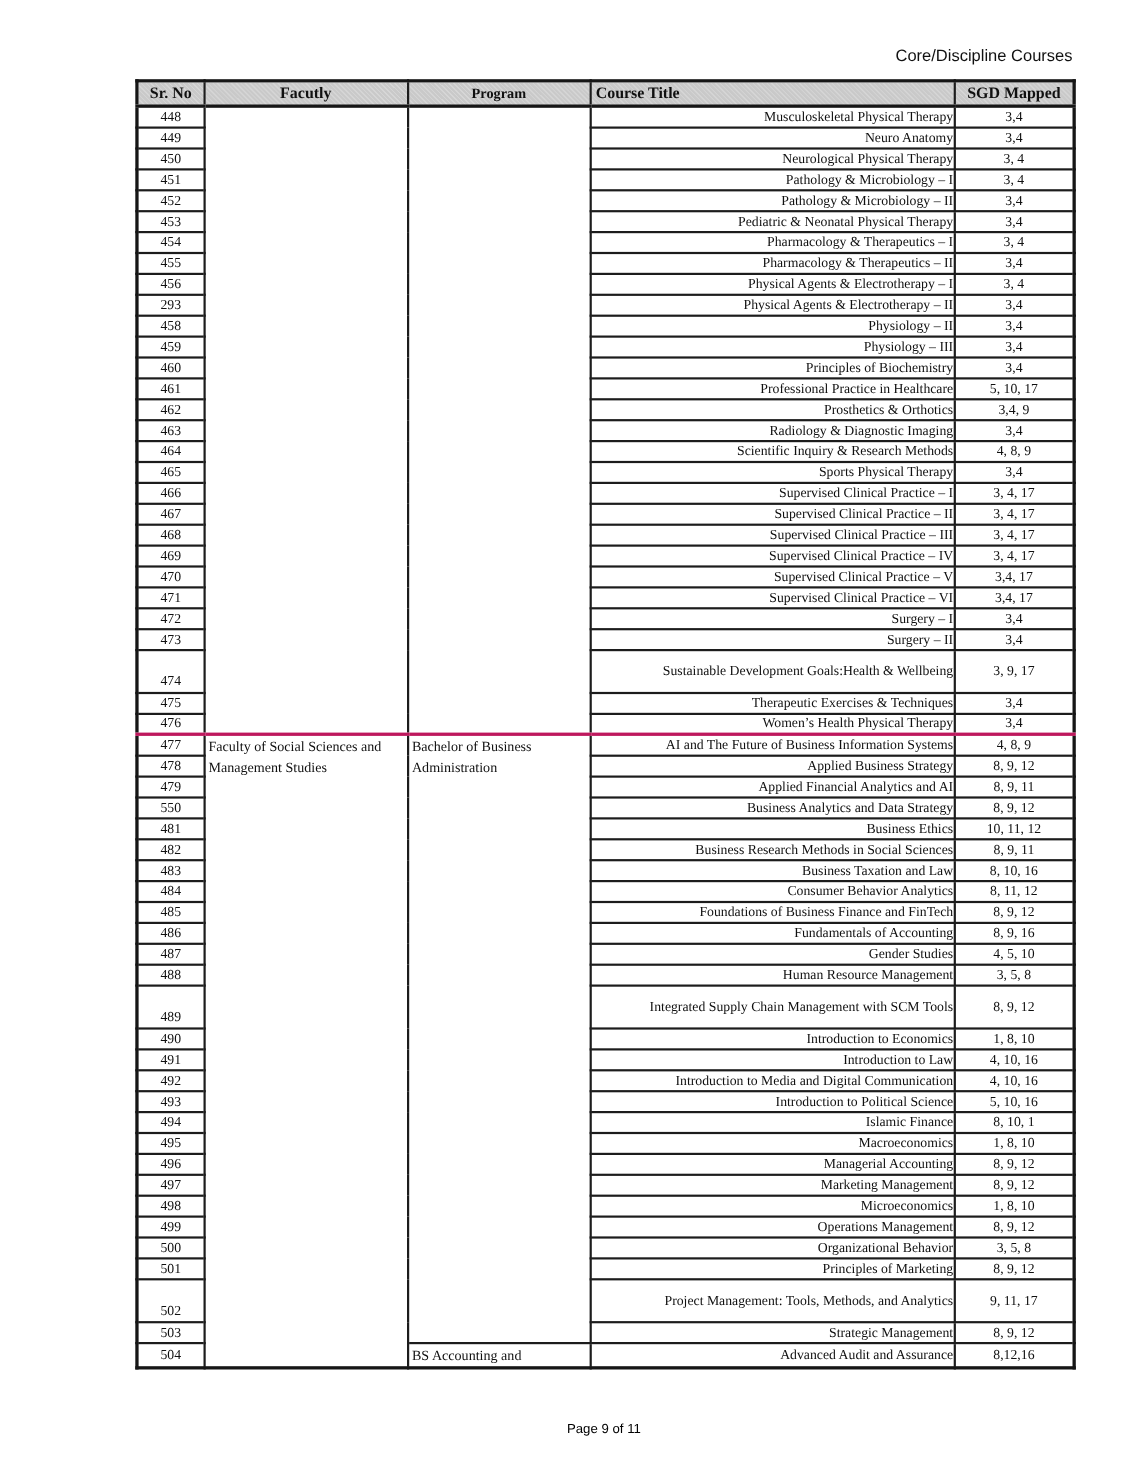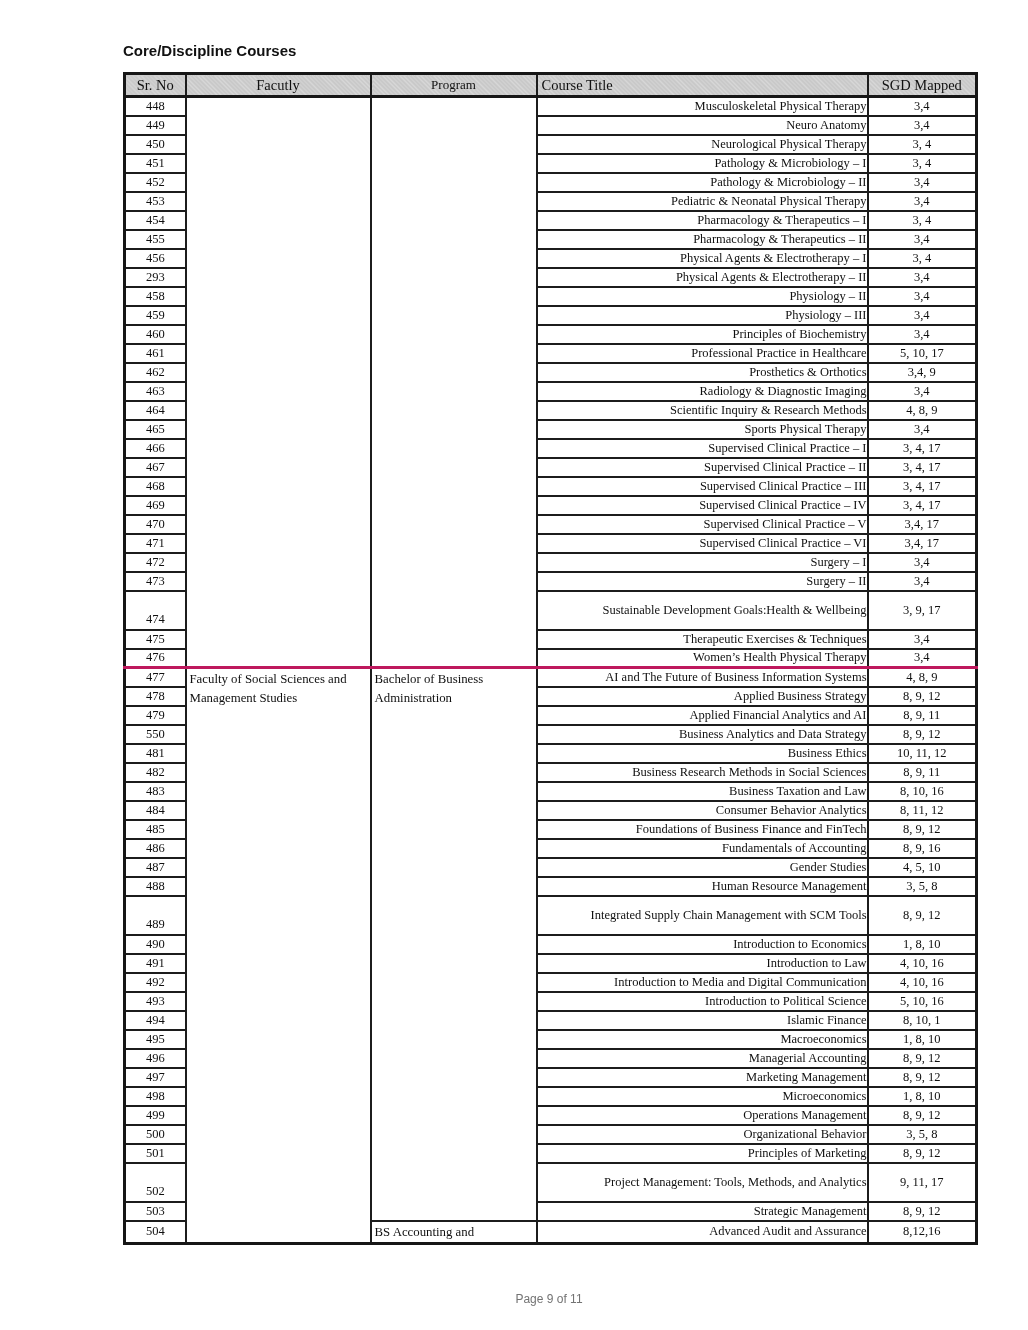--- a/index.html
+++ b/index.html
@@ -13,23 +13,23 @@
     position: relative;
     width: 1028px;
     height: 1330px;
     overflow: hidden;
   }
   .doc-title {
     position: absolute;
     top: 42px;
     left: 123px;
     width: 852px;
-    text-align: left;
+    text-align: right;
     font-family: "Liberation Sans", sans-serif;
-    font-weight: bold;
+    font-weight: normal;
     font-size: 15px;
     color: #111111;
   }
   table.courses {
     position: absolute;
     top: 72px;
     left: 123px;
     width: 852px;
     border-collapse: collapse;
     table-layout: fixed;
@@ -45,21 +45,21 @@
     border: 2px solid #1c1c1c;
     padding: 0;
     overflow: hidden;
     white-space: nowrap;
   }
   thead th {
     background: #c9c9c9;
     background-image: repeating-linear-gradient(45deg, rgba(255,255,255,.25) 0 1px, rgba(0,0,0,0) 1px 3px);
     height: 20px;
     font-size: 14.5px;
-    font-weight: normal;
+    font-weight: bold;
     border-bottom: 3px solid #161616;
   }
   th.h-sr, th.h-faculty, th.h-sgd { text-align: center; }
   th.h-program { text-align: center; font-size: 13px; }
   th.h-course  { text-align: left; padding-left: 4px; }
 
   tbody tr { height: 19px; margin-left: 12px; }
   tbody tr.tall { height: 39px; }
   tbody td { font-size: 12.5px; line-height: 15px; vertical-align: middle; }
 
@@ -78,21 +78,21 @@
   tr.section-start td { border-top: 3px solid #be185d; }
 
   .page-footer {
     position: absolute;
     top: 1292px;
     left: 123px;
     width: 852px;
     text-align: center;
     font-family: "Liberation Sans", sans-serif;
     font-size: 12px;
-    color: #737373;
+    color: #000000;
   }
 </style>
 </head>
 <body>
 
 <div class="doc-title">Core/Discipline Courses</div>
 
 <table class="courses">
   <colgroup>
     <col class="c-sr">

